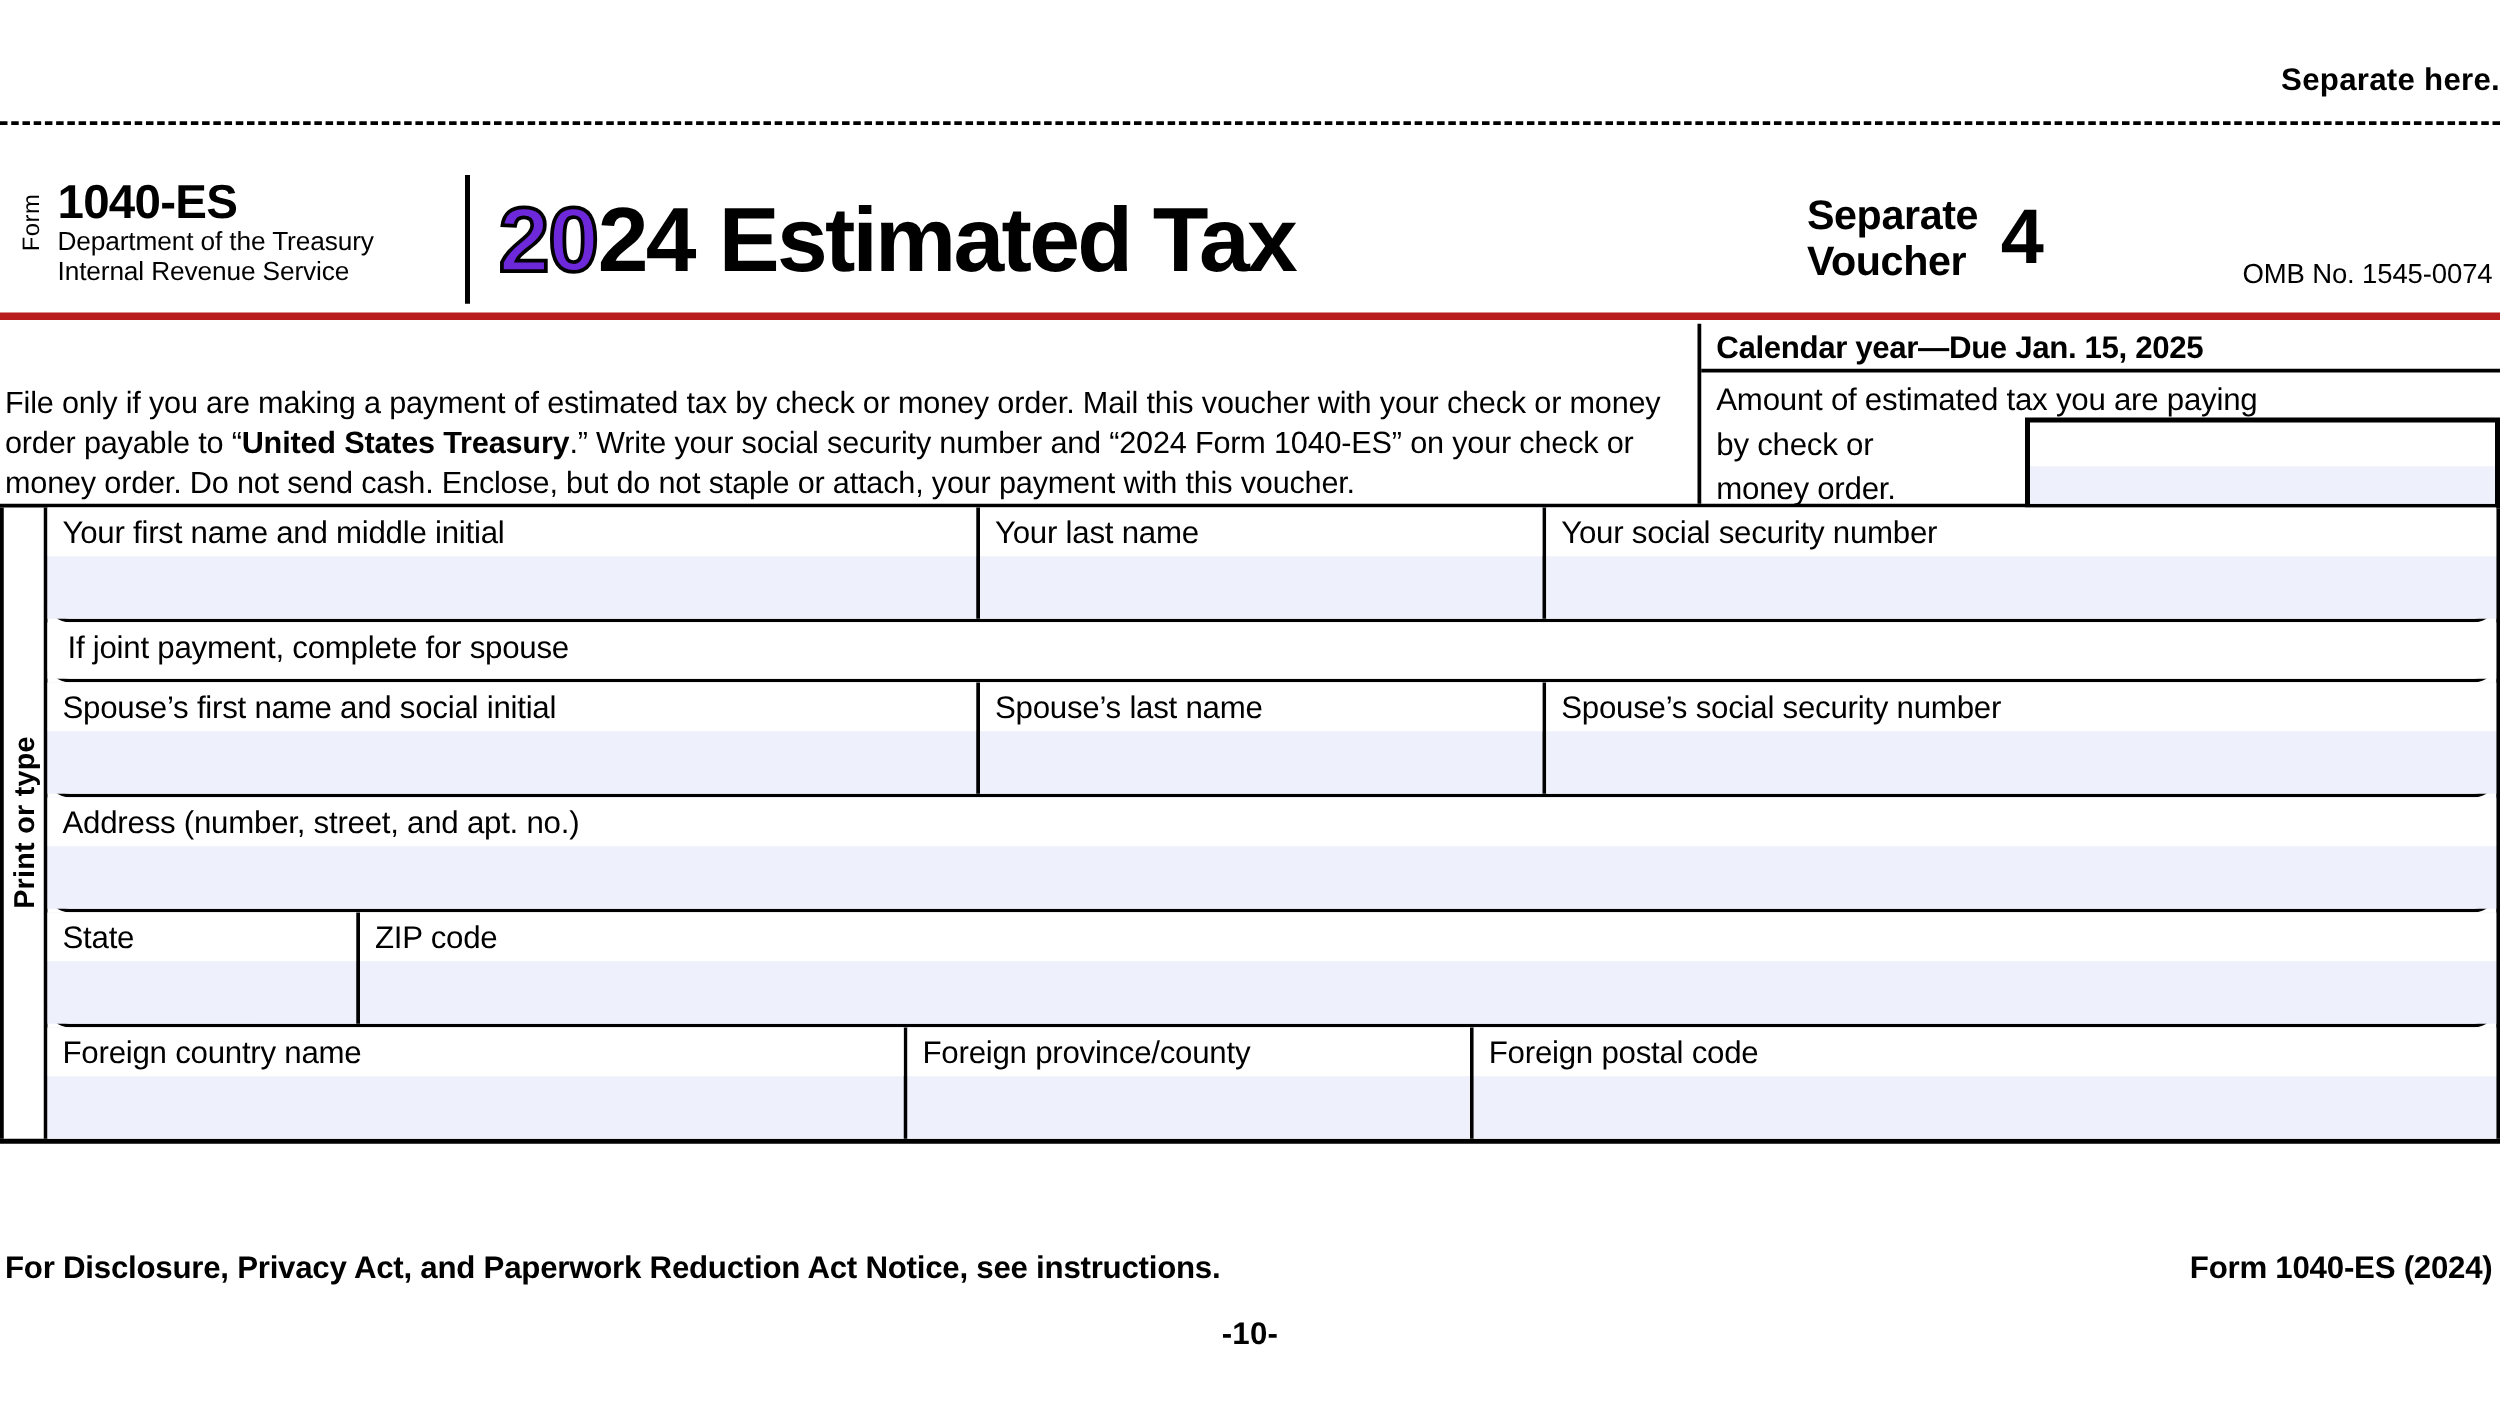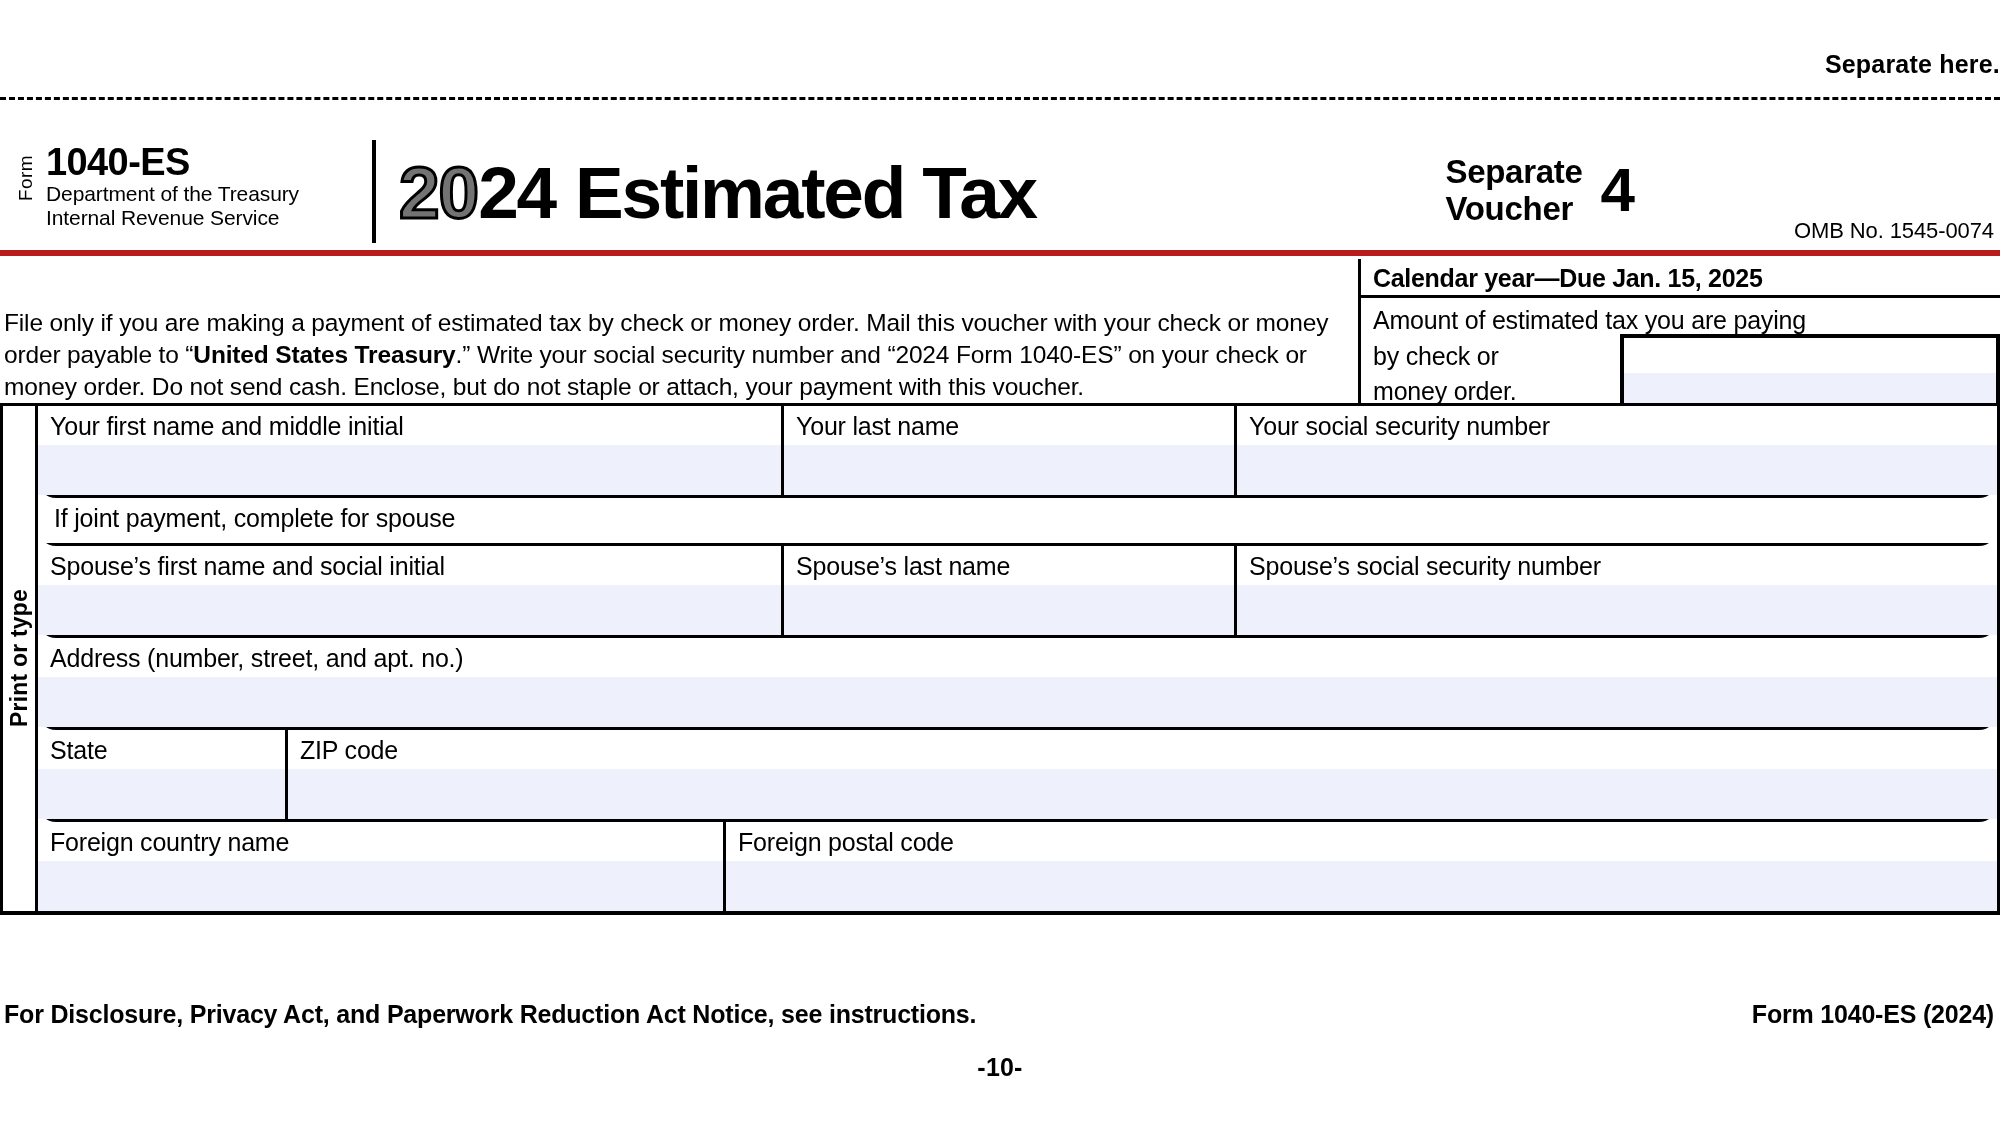--- a/index.html
+++ b/index.html
@@ -114,21 +114,21 @@
   .big-title {
     font-size: 73px;
     font-weight: bold;
     line-height: 1;
     letter-spacing: -2.2px;
     white-space: nowrap;
     display: flex;
     align-items: baseline;
   }
   .yr-outline {
-    color: #737373;
+    color: #6d28d9;
     -webkit-text-stroke: 3px #000;
     letter-spacing: -1px;
   }
   .yr-solid {
     color: #000;
   }
   .title-rest {
     margin-left: 20px;
   }
 
@@ -154,21 +154,21 @@
     margin-left: 18px;
     margin-bottom: 2px;
   }
 
   .hdr-omb {
     width: 365px;
     display: flex;
     align-items: flex-end;
     justify-content: flex-end;
     padding-right: 6px;
-    padding-bottom: 6px;
+    padding-bottom: 18px;
     box-sizing: border-box;
   }
   .omb-text {
     font-size: 22px;
     white-space: nowrap;
     letter-spacing: -0.1px;
   }
 
   
   .mid {
@@ -470,20 +470,23 @@
           </div>
           <div class="cell tall" style="flex:1">
             <span class="cell-label">ZIP code</span>
           </div>
         </div>
 
         <div class="row">
           <div class="cell tall" style="width:688px">
             <span class="cell-label">Foreign country name</span>
           </div>
+          <div class="cell tall" style="width:453px">
+            <span class="cell-label">Foreign province/county</span>
+          </div>
           <div class="cell tall" style="flex:1">
             <span class="cell-label">Foreign postal code</span>
           </div>
         </div>
 
       </div>
     </div>
 
   </div>
 

